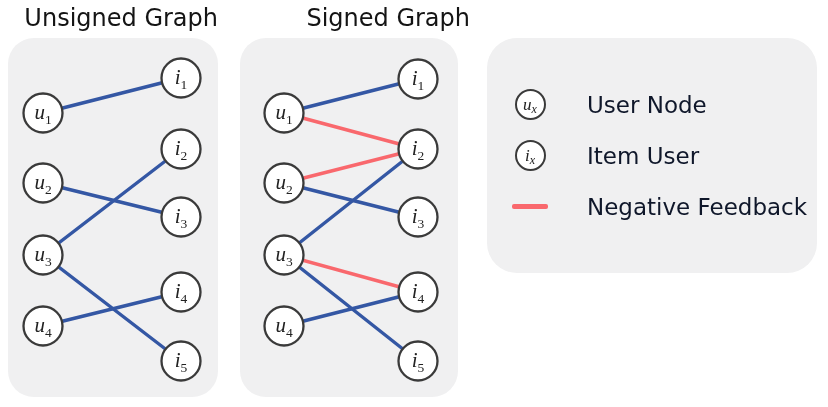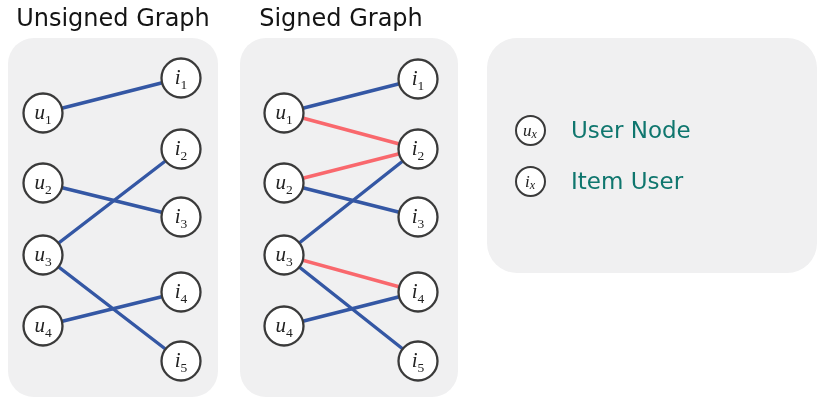--- a/index.html
+++ b/index.html
@@ -7,37 +7,37 @@
     position:relative;width:828px;height:407px;overflow:hidden;
     background:#ffffff;font-family:"DejaVu Sans",sans-serif;color:#141414;
   }
   .panel{position:absolute;background:#f0f0f1;border-radius:26px;}
   #panel-unsigned{left:8px;top:38px;width:210px;height:359px;}
   #panel-signed{left:240px;top:38px;width:218px;height:359px;}
   #panel-legend{left:487px;top:38px;width:330px;height:235px;border-radius:30px;
     display:flex;flex-direction:column;justify-content:center;gap:17px;
     padding:0 24px;box-sizing:border-box;}
   .graph-title{
-    position:absolute;top:1px;height:34px;line-height:34px;text-align:center;
+    position:absolute;top:1px;height:34px;line-height:34px;text-align:right;
     font-size:24px;font-weight:500;color:#141414;white-space:nowrap;
   }
   #title-unsigned{left:8px;width:210px;}
-  #title-signed{left:232px;width:218px;}
+  #title-signed{left:252px;width:218px;}
   #graph-svg{position:absolute;left:0;top:0;}
   .legend-row{display:flex;align-items:center;gap:22px;height:34px;}
   .swatch-box{width:38px;display:flex;justify-content:center;align-items:center;flex:0 0 38px;}
   .circle-swatch{
     width:31px;height:31px;border:2.5px solid #3a3a3a;border-radius:50%;
     background:#ffffff;display:flex;justify-content:center;align-items:center;
     font-family:"Liberation Serif","DejaVu Serif",serif;font-style:italic;
     font-size:17px;color:#222;box-sizing:border-box;line-height:1;
   }
   .circle-swatch .sub{font-size:12px;margin-top:8px;font-style:italic;}
   .line-swatch{width:36px;height:4.5px;border-radius:2px;}
-  .legend-label{font-size:23px;color:#0f766e;white-space:nowrap;}
+  .legend-label{font-size:23px;color:#0f172a;white-space:nowrap;margin-left:16px;}
 </style>
 </head>
 <body>
 
 <div class="canvas">
 
   <div class="graph-title" id="title-unsigned">Unsigned Graph</div>
 
   <div class="graph-title" id="title-signed">Signed Graph</div>
 
@@ -61,20 +61,26 @@
       <div class="swatch-box">
         <div class="circle-swatch">
           <span>i</span>
             <span class="sub">x</span>
         </div>
       </div>
       <div class="legend-label">Item User</div>
     </div>
 
 
+    <div class="legend-row">
+      <div class="swatch-box">
+        <div class="line-swatch" style="background: rgb(249, 104, 109);"></div>
+      </div>
+      <div class="legend-label">Negative Feedback</div>
+    </div>
 
   </div>
 
   <svg id="graph-svg" width="828" height="407" viewBox="0 0 828 407">
       <g>
         <line x1="43" y1="113" x2="181" y2="78" stroke="#3457a4" stroke-width="3.4" stroke-linecap="round"></line>
         <line x1="43" y1="183" x2="181" y2="217" stroke="#3457a4" stroke-width="3.4" stroke-linecap="round"></line>
         <line x1="43" y1="255" x2="181" y2="149" stroke="#3457a4" stroke-width="3.4" stroke-linecap="round"></line>
         <line x1="43" y1="255" x2="181" y2="361" stroke="#3457a4" stroke-width="3.4" stroke-linecap="round"></line>
         <line x1="43" y1="326" x2="181" y2="292" stroke="#3457a4" stroke-width="3.4" stroke-linecap="round"></line>

